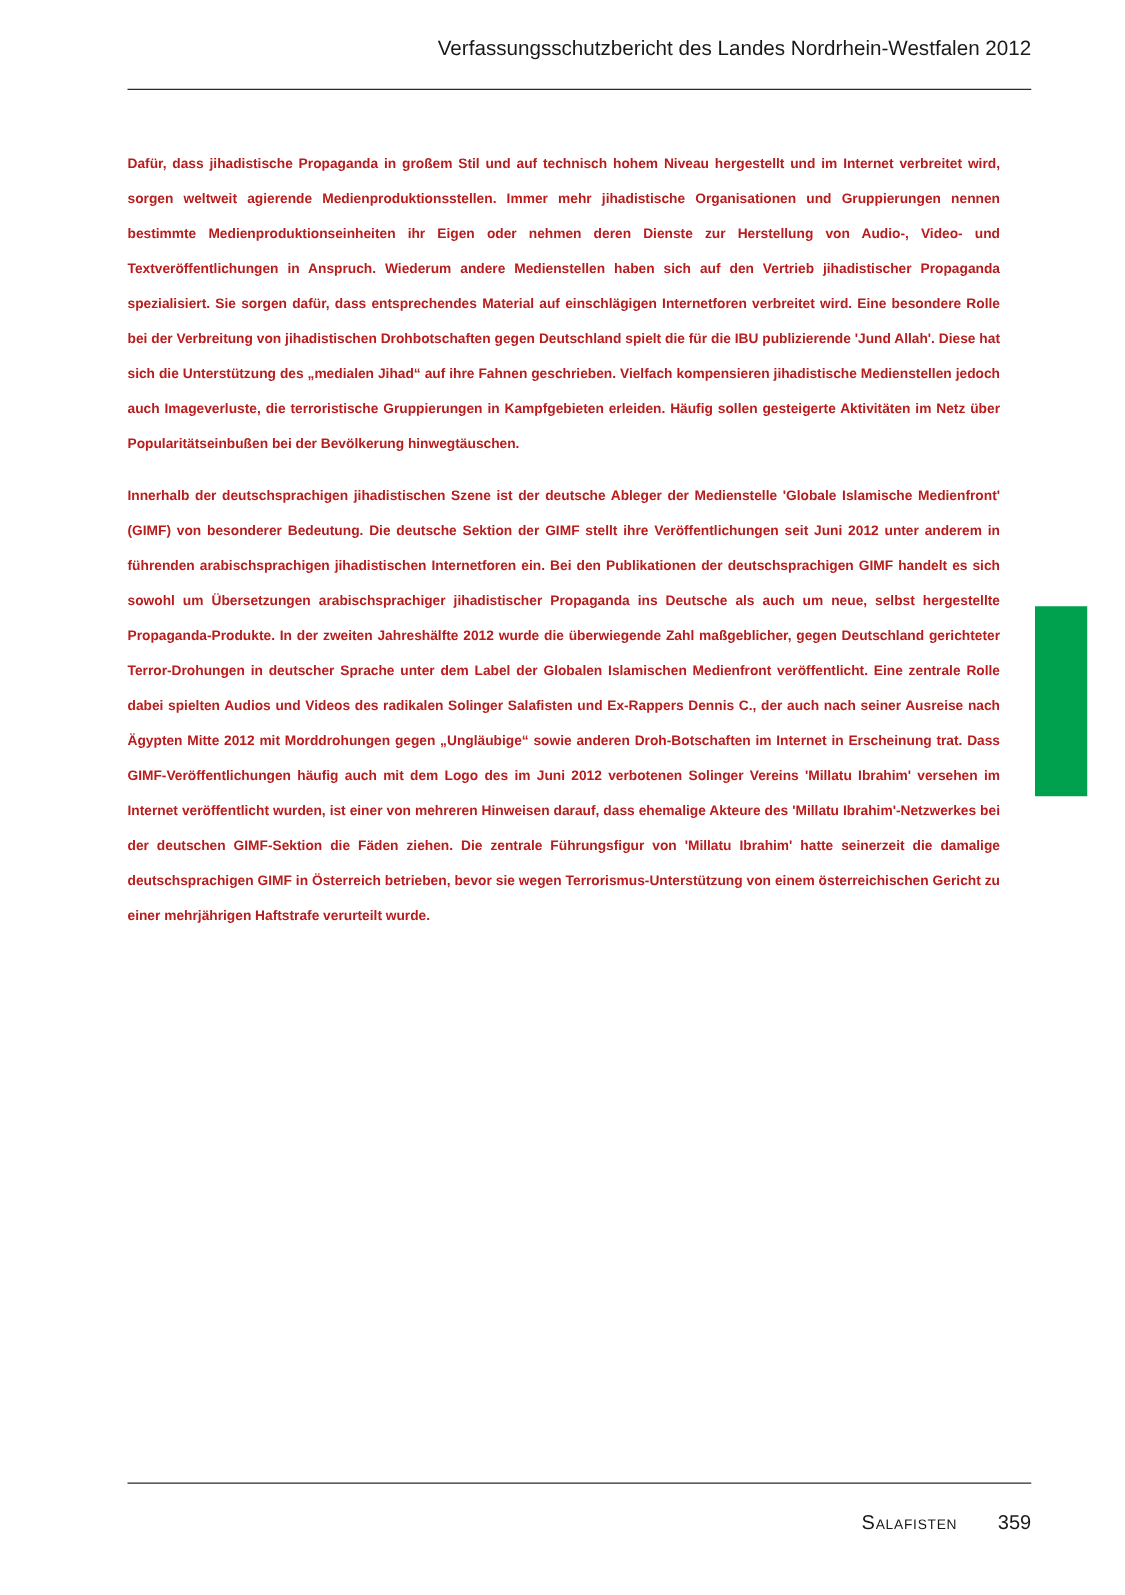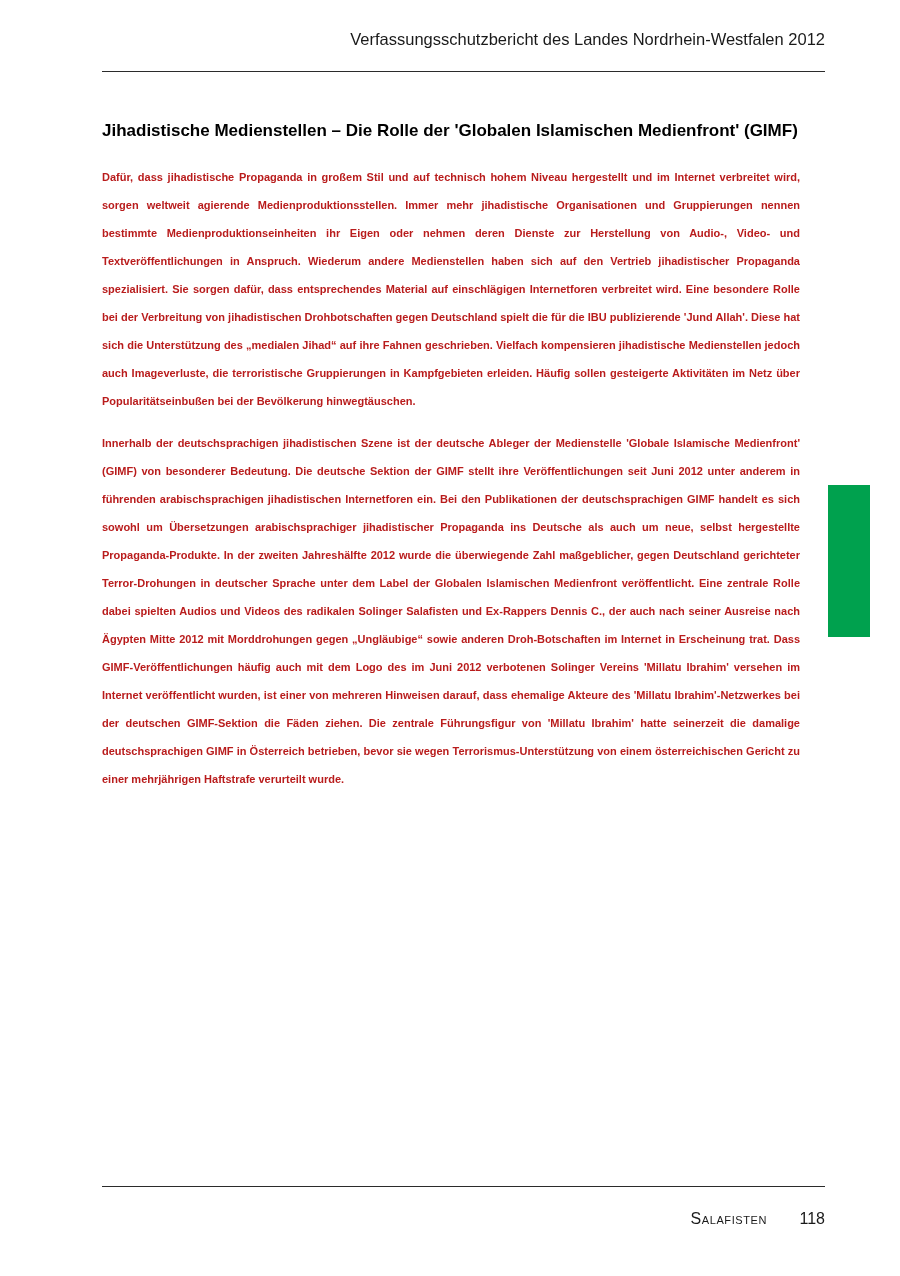--- a/index.html
+++ b/index.html
@@ -94,28 +94,27 @@
 <body>
 
 <div class="page">
 
   <header>
     <div class="header-title">Verfassungsschutzbericht des Landes Nordrhein-Westfalen 2012</div>
     <div class="header-rule"></div>
   </header>
 
   <main class="content">
-    <h1 class="heading">Jihadistische Medienstellen – Die Rolle der 'Globalen Islamischen Medienfront' (GIMF)</h1>
     <p class="body-paragraph">Dafür, dass jihadistische Propaganda in großem Stil und auf technisch hohem Niveau hergestellt und im Internet verbreitet wird, sorgen weltweit agierende Medienproduktionsstellen. Immer mehr jihadistische Organisationen und Gruppierungen nennen bestimmte Medienproduktionseinheiten ihr Eigen oder nehmen deren Dienste zur Herstellung von Audio-, Video- und Textveröffentlichungen in Anspruch. Wiederum andere Medienstellen haben sich auf den Vertrieb jihadistischer Propaganda spezialisiert. Sie sorgen dafür, dass entsprechendes Material auf einschlägigen Internetforen verbreitet wird. Eine besondere Rolle bei der Verbreitung von jihadistischen Drohbotschaften gegen Deutschland spielt die für die IBU publizierende 'Jund Allah'. Diese hat sich die Unterstützung des „medialen Jihad“ auf ihre Fahnen geschrieben. Vielfach kompensieren jihadistische Medienstellen jedoch auch Imageverluste, die terroristische Gruppierungen in Kampfgebieten erleiden. Häufig sollen gesteigerte Aktivitäten im Netz über Popularitätseinbußen bei der Bevölkerung hinwegtäuschen.</p>
     <p class="body-paragraph">Innerhalb der deutschsprachigen jihadistischen Szene ist der deutsche Ableger der Medienstelle 'Globale Islamische Medienfront' (GIMF) von besonderer Bedeutung. Die deutsche Sektion der GIMF stellt ihre Veröffentlichungen seit Juni 2012 unter anderem in führenden arabischsprachigen jihadistischen Internetforen ein. Bei den Publikationen der deutschsprachigen GIMF handelt es sich sowohl um Übersetzungen arabischsprachiger jihadistischer Propaganda ins Deutsche als auch um neue, selbst hergestellte Propaganda-Produkte. In der zweiten Jahreshälfte 2012 wurde die überwiegende Zahl maßgeblicher, gegen Deutschland gerichteter Terror-Drohungen in deutscher Sprache unter dem Label der Globalen Islamischen Medienfront veröffentlicht. Eine zentrale Rolle dabei spielten Audios und Videos des radikalen Solinger Salafisten und Ex-Rappers Dennis C., der auch nach seiner Ausreise nach Ägypten Mitte 2012 mit Morddrohungen gegen „Ungläubige“ sowie anderen Droh-Botschaften im Internet in Erscheinung trat. Dass GIMF-Veröffentlichungen häufig auch mit dem Logo des im Juni 2012 verbotenen Solinger Vereins 'Millatu Ibrahim' versehen im Internet veröffentlicht wurden, ist einer von mehreren Hinweisen darauf, dass ehemalige Akteure des 'Millatu Ibrahim'-Netzwerkes bei der deutschen GIMF-Sektion die Fäden ziehen. Die zentrale Führungsfigur von 'Millatu Ibrahim' hatte seinerzeit die damalige deutschsprachigen GIMF in Österreich betrieben, bevor sie wegen Terrorismus-Unterstützung von einem österreichischen Gericht zu einer mehrjährigen Haftstrafe verurteilt wurde.</p>
   </main>
 
   <div class="side-tab" style="background: rgb(0, 161, 78);"></div>
 
   <footer>
     <div class="footer-rule"></div>
     <div class="footer-text">
       <span class="footer-section">Salafisten</span>
-      <span class="footer-page">118</span>
+      <span class="footer-page">359</span>
     </div>
   </footer>
 
 </div>
 
 </body></html>

